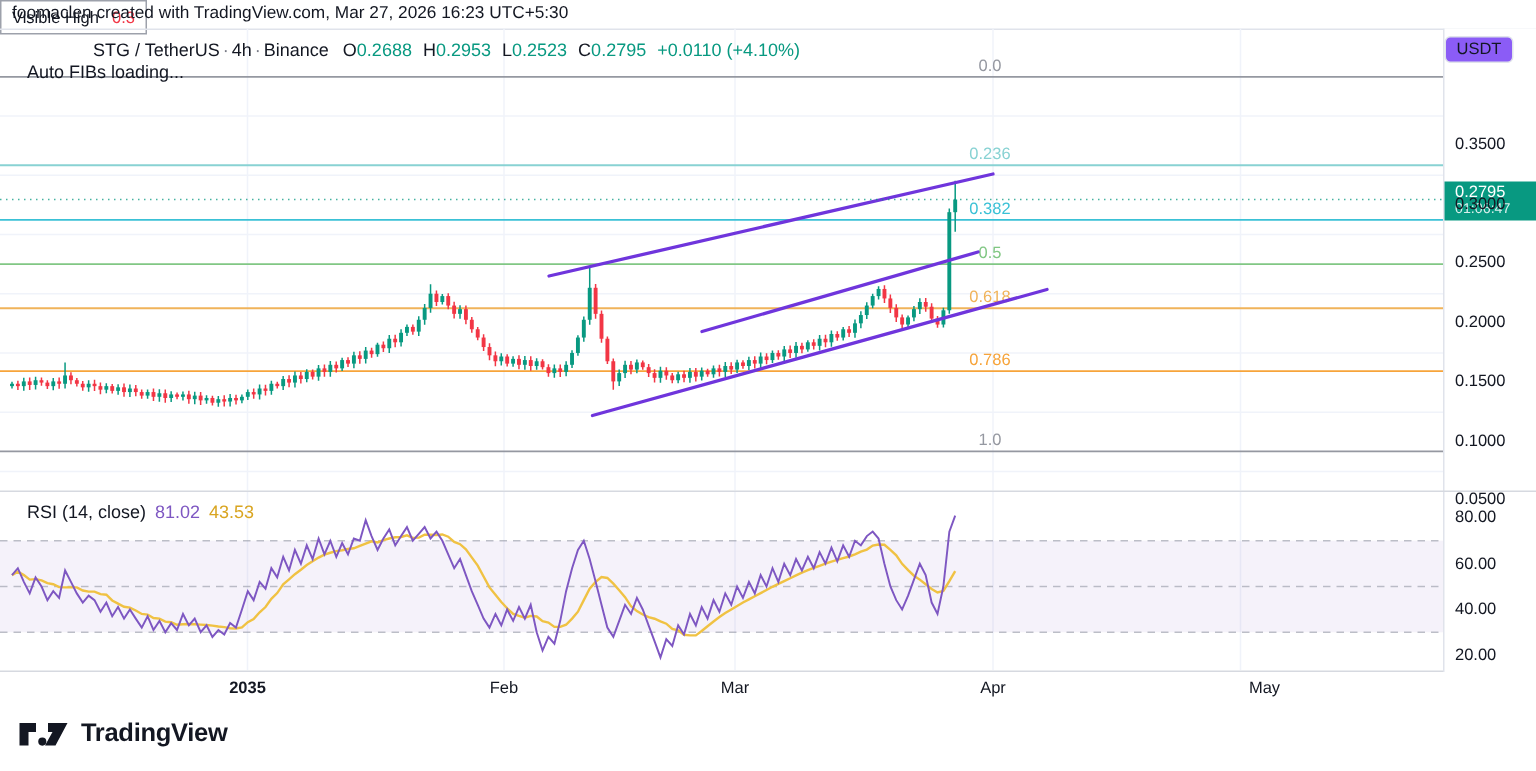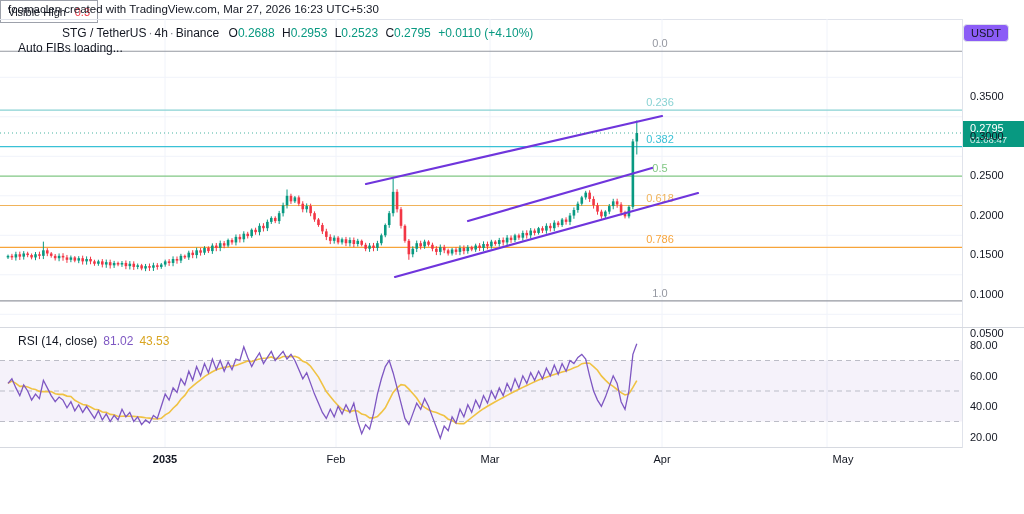--- a/index.html
+++ b/index.html
@@ -457,14 +457,26 @@
       <div class="month-label" style="left: 827px; margin-left: 16px;">May</div>
     </div>
 
   <div id="info-box">
     <div class="info-row">
       <span>Visible High</span>
       <span class="info-val hi">0.3</span>
     </div>
   </div>
 
+  <div id="footer" class="abs">
+    <span style="display:inline-flex;">
+      <svg width="34" height="22" viewBox="0 0 34 22">
+        <g fill="#131722">
+          <path d="M1,4 H12 V10 H7 V19 H1 Z"></path>
+          <circle cx="16.2" cy="16.4" r="2.7"></circle>
+          <path d="M20,4 h13 l-8,15 h-7 l5,-9 h-3 z"></path>
+        </g>
+      </svg>
+    </span>
+    <span id="footer-text">TradingView</span>
+  </div>
 
 </div>
 
 </body></html>

